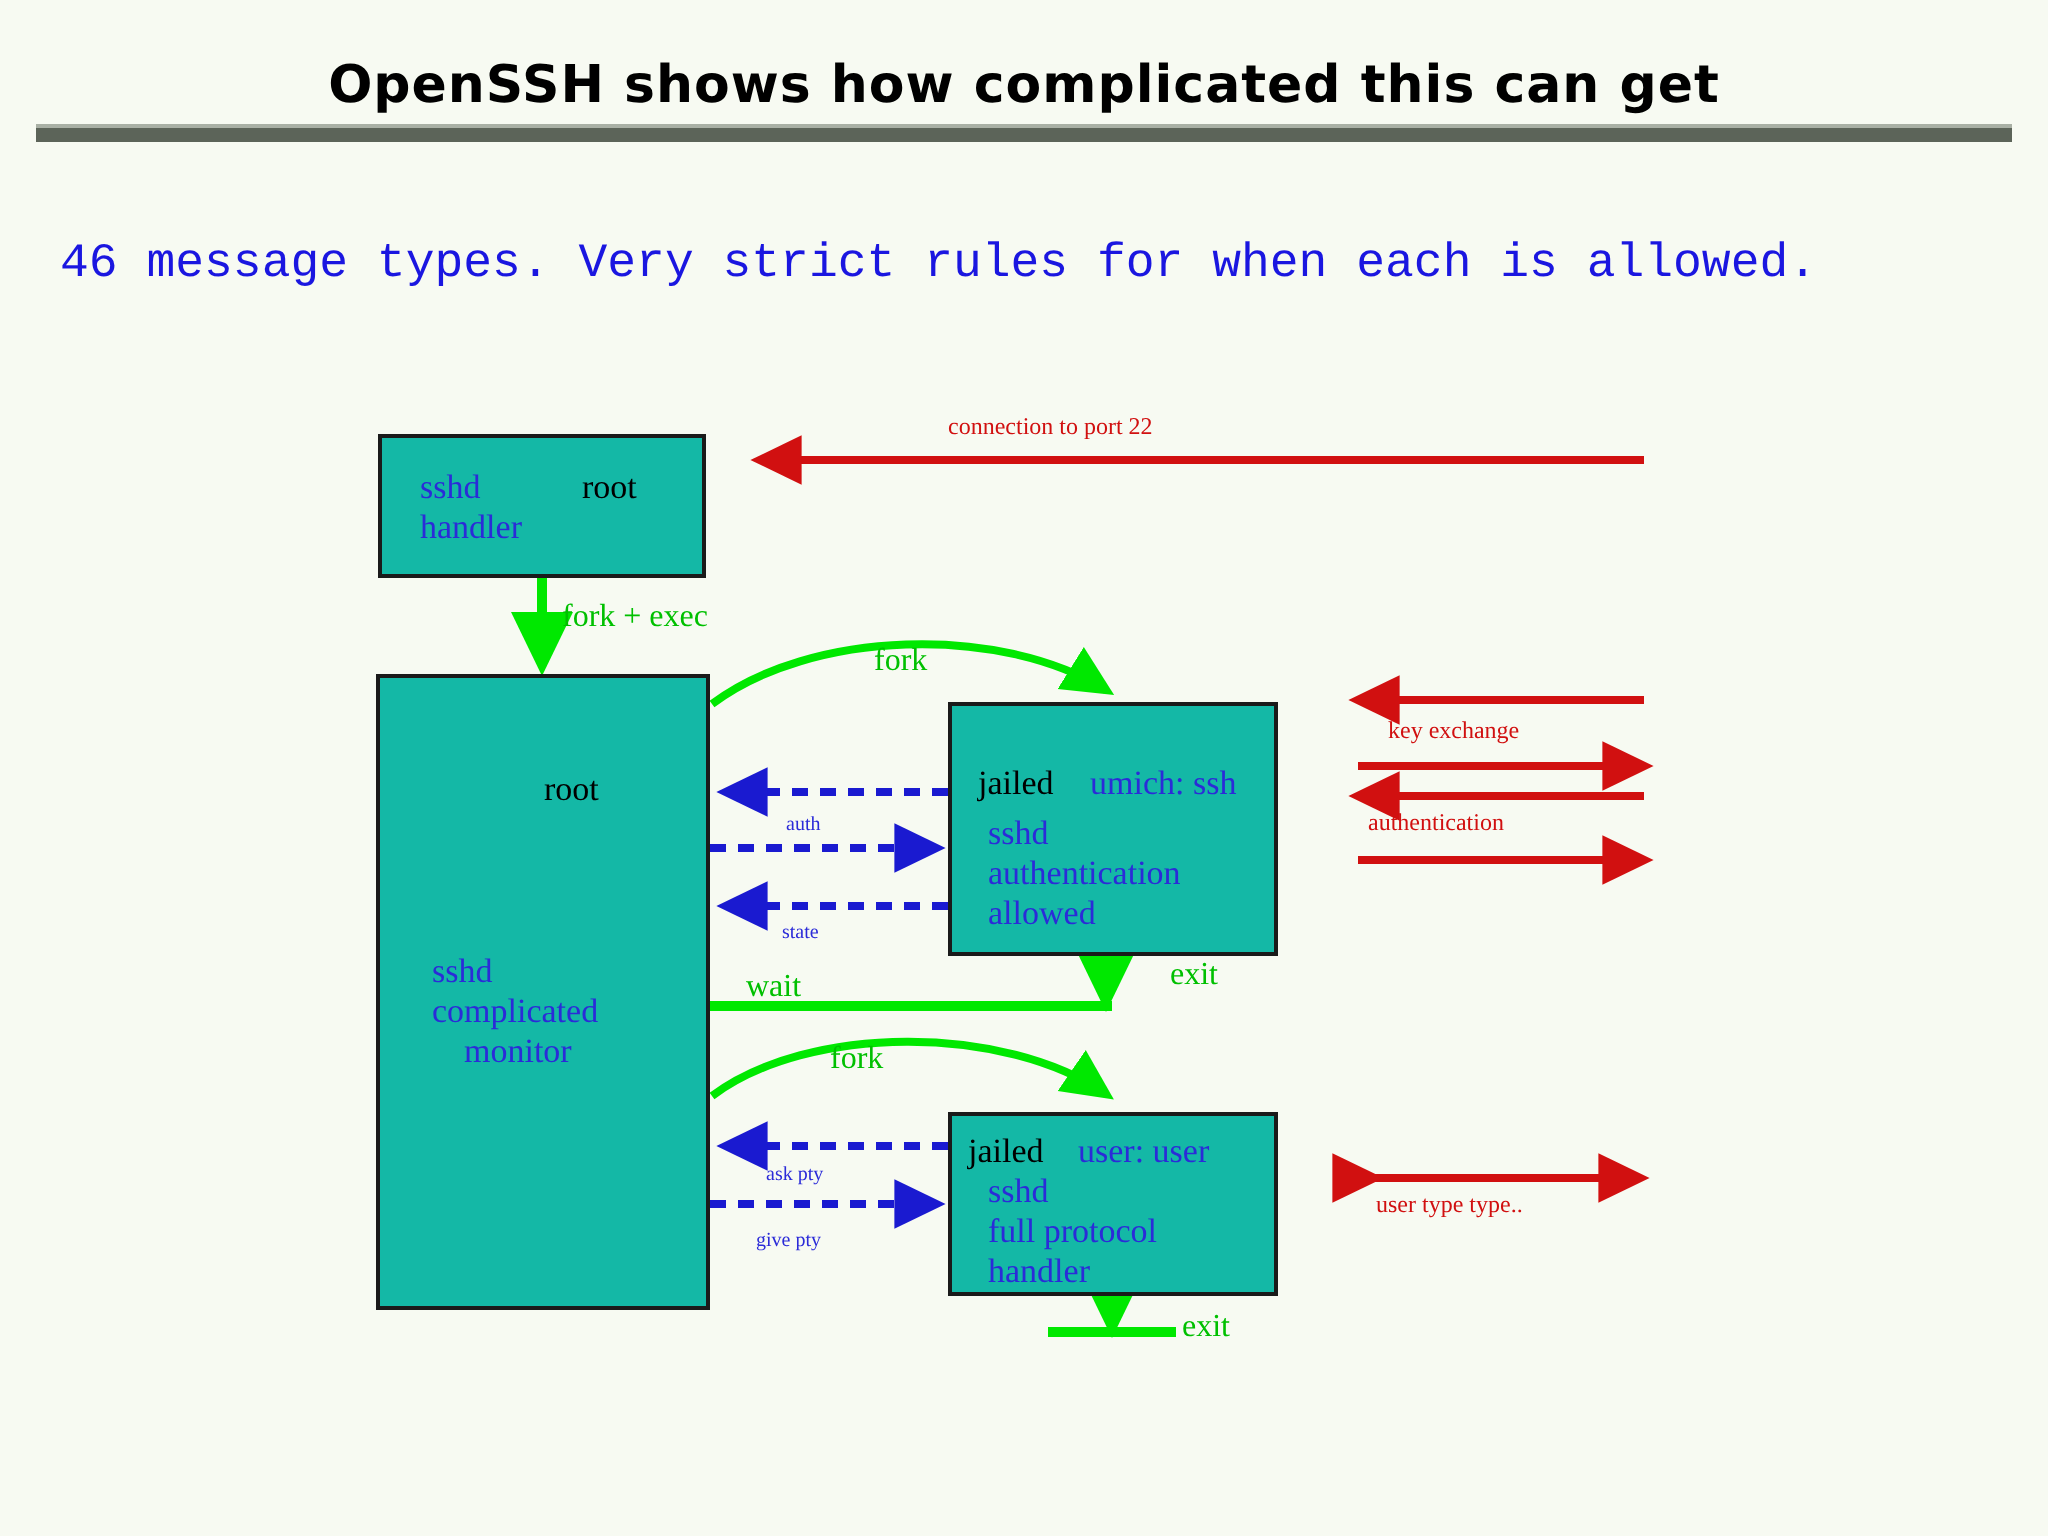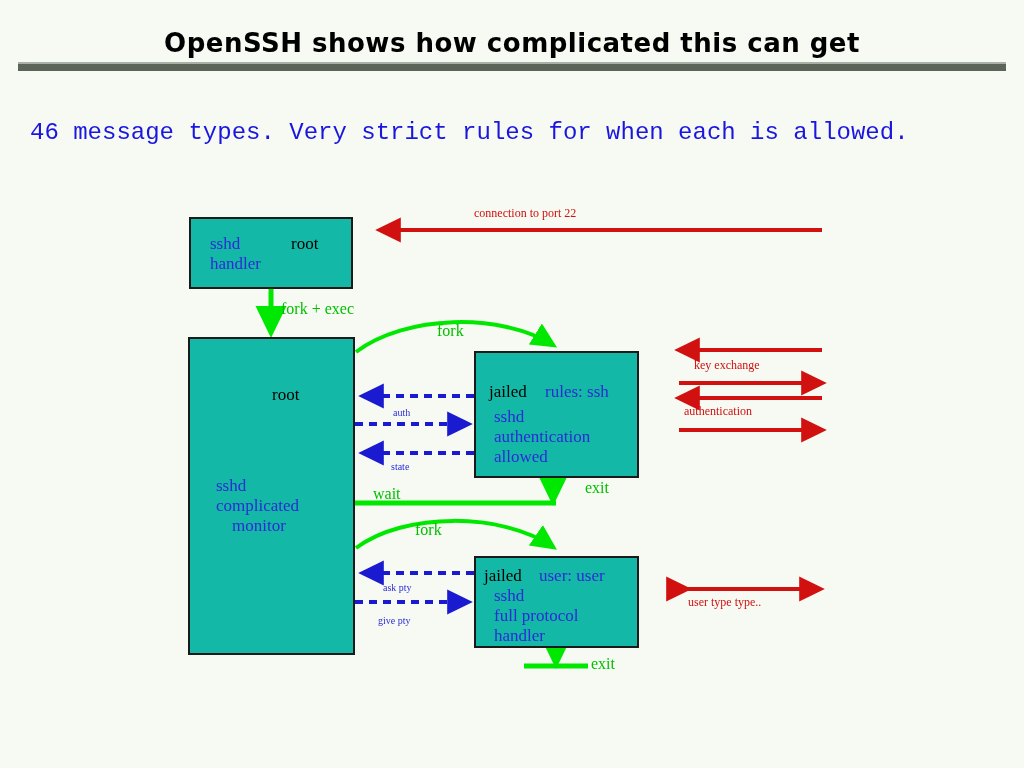--- a/index.html
+++ b/index.html
@@ -169,21 +169,21 @@
 
   <div class="dbox" style="left:188px;top:337px;width:167px;height:318px;">
     <span class="boxtext black" style="left:82px;top:45px;">root</span>
     <span class="boxtext blue" style="left:26px;top:136px;">sshd</span>
     <span class="boxtext blue" style="left:26px;top:156px;">complicated</span>
     <span class="boxtext blue" style="left:42px;top:176px;">monitor</span>
   </div>
 
   <div class="dbox" style="left:474px;top:351px;width:165px;height:127px;">
     <span class="boxtext black" style="left:13px;top:28px;">jailed</span>
-    <span class="boxtext blue" style="left:69px;top:28px;">rules: ssh</span>
+    <span class="boxtext blue" style="left:69px;top:28px;">umich: ssh</span>
     <span class="boxtext blue" style="left:18px;top:53px;">sshd</span>
     <span class="boxtext blue" style="left:18px;top:73px;">authentication</span>
     <span class="boxtext blue" style="left:18px;top:93px;">allowed</span>
   </div>
 
   <div class="dbox" style="left:474px;top:556px;width:165px;height:92px;">
     <span class="boxtext black" style="left:8px;top:7px;">jailed</span>
     <span class="boxtext blue" style="left:63px;top:7px;">user: user</span>
     <span class="boxtext blue" style="left:18px;top:27px;">sshd</span>
     <span class="boxtext blue" style="left:18px;top:47px;">full protocol</span>

